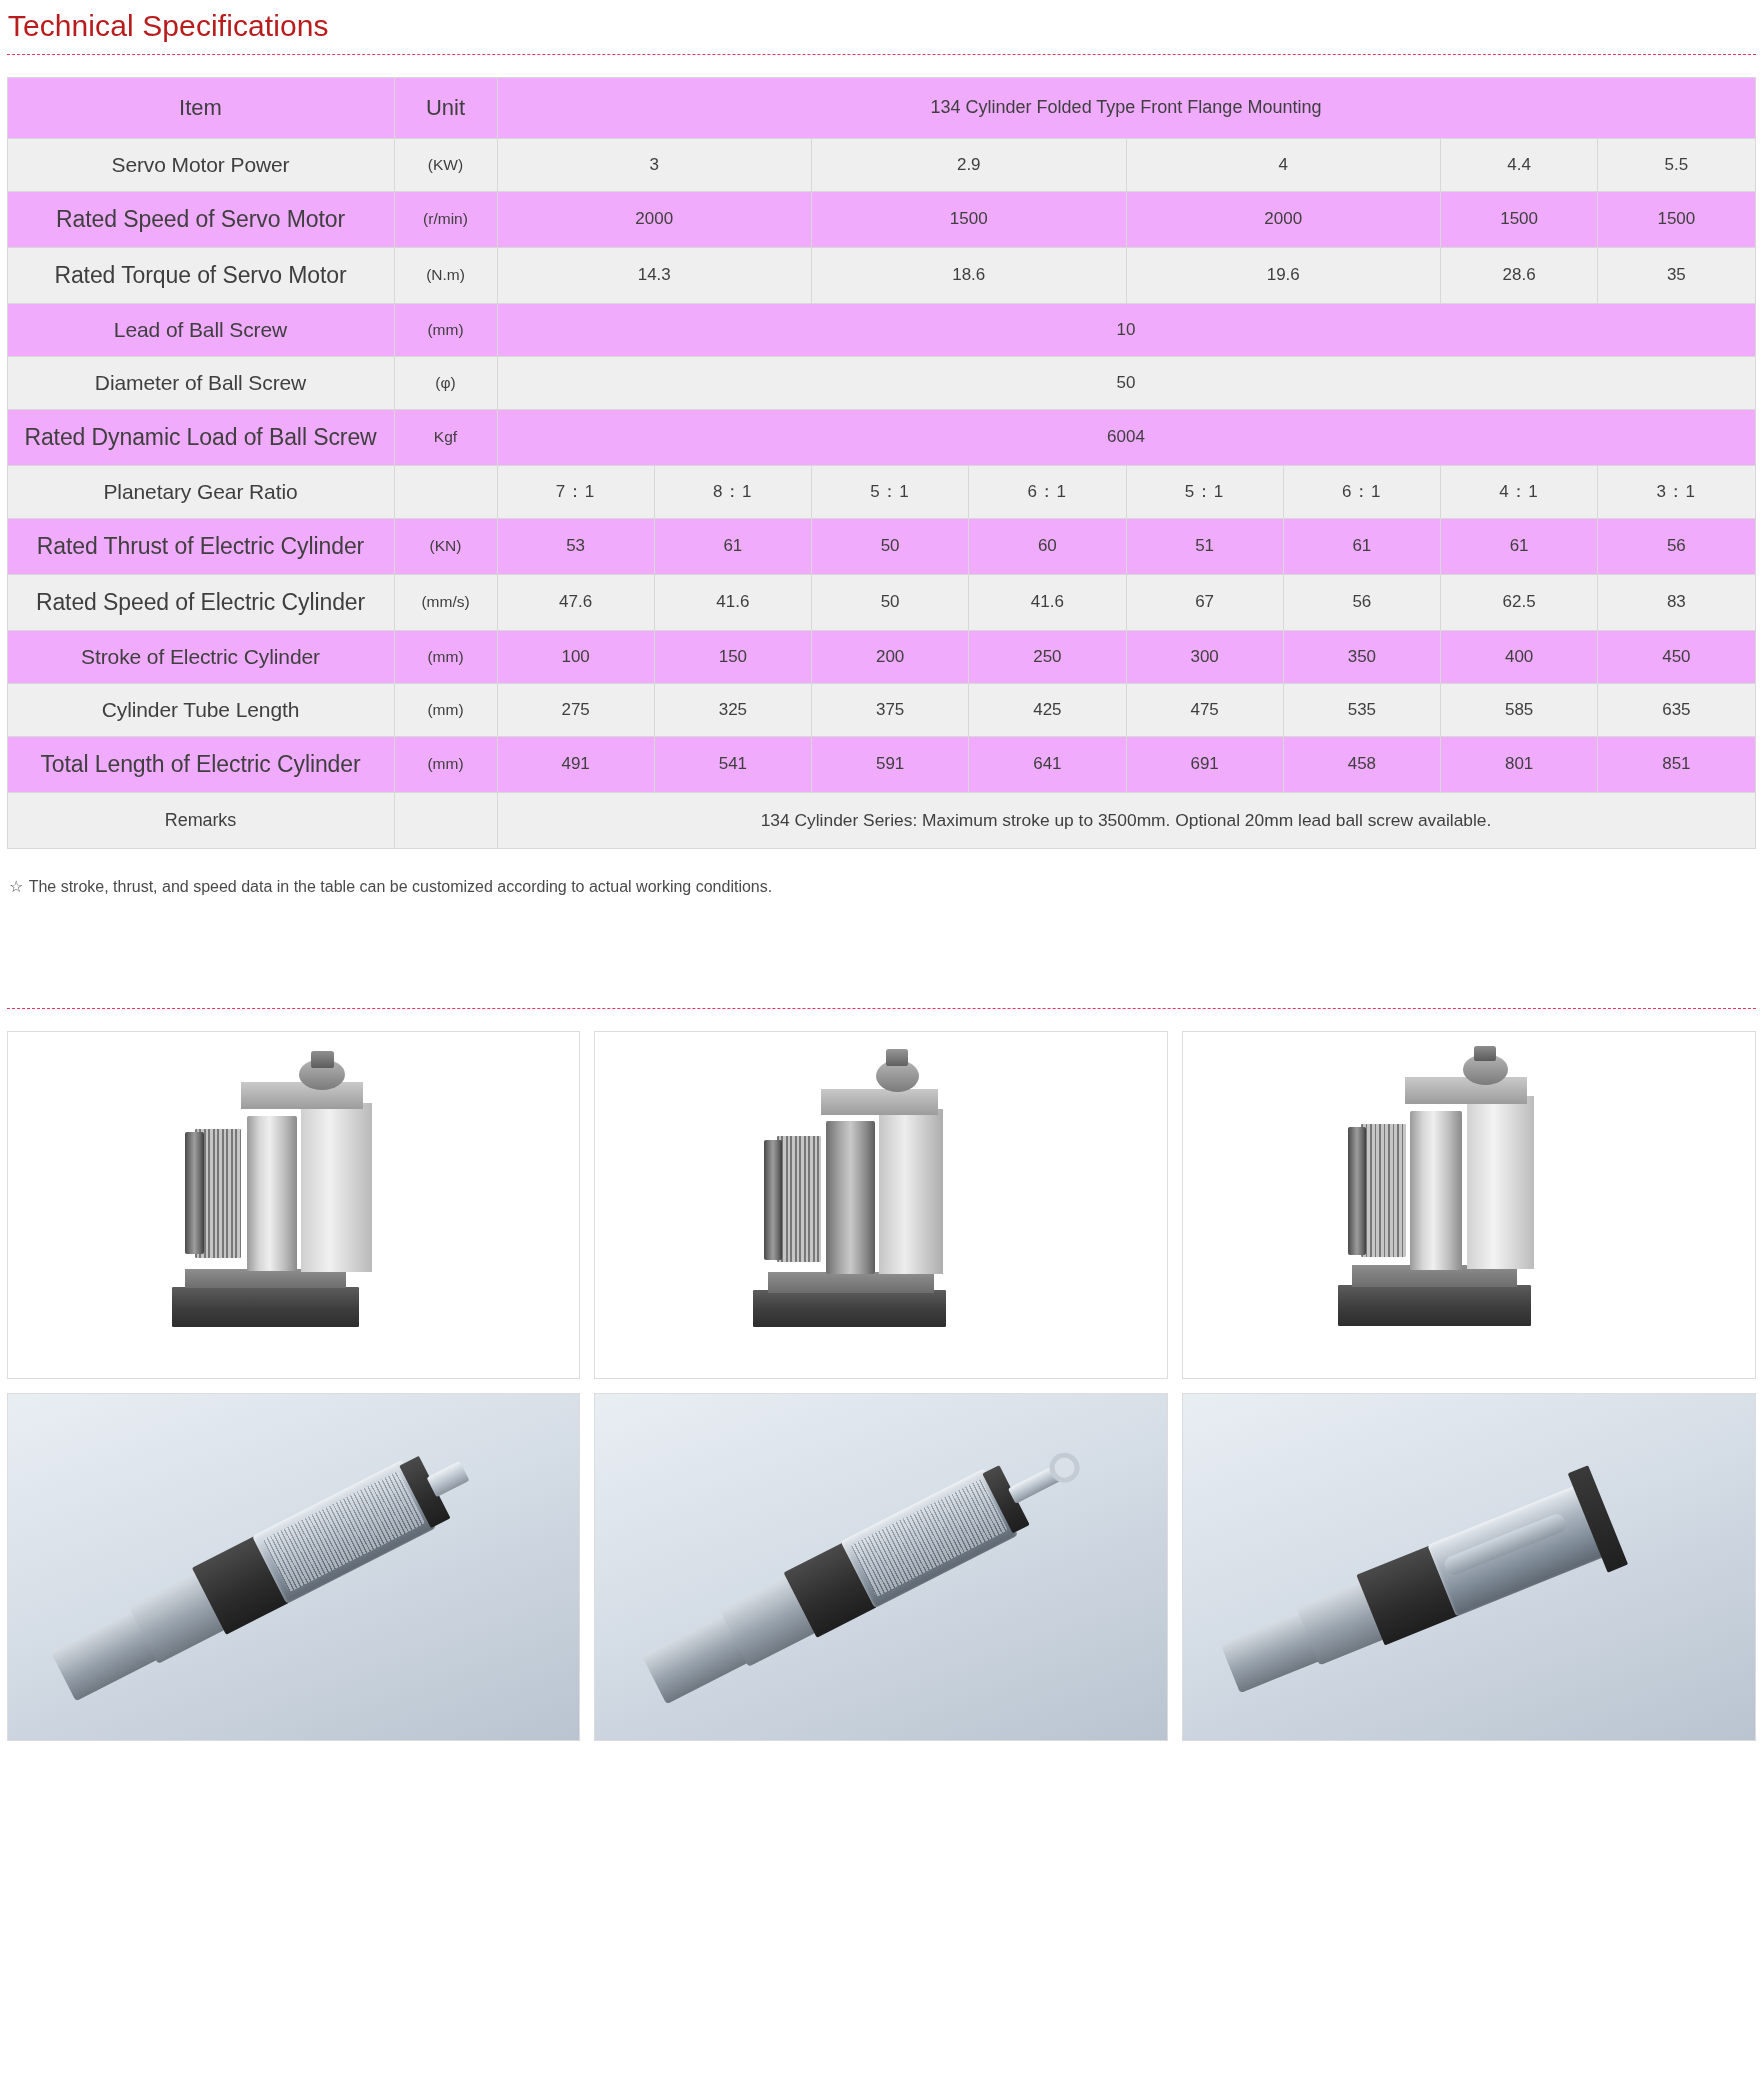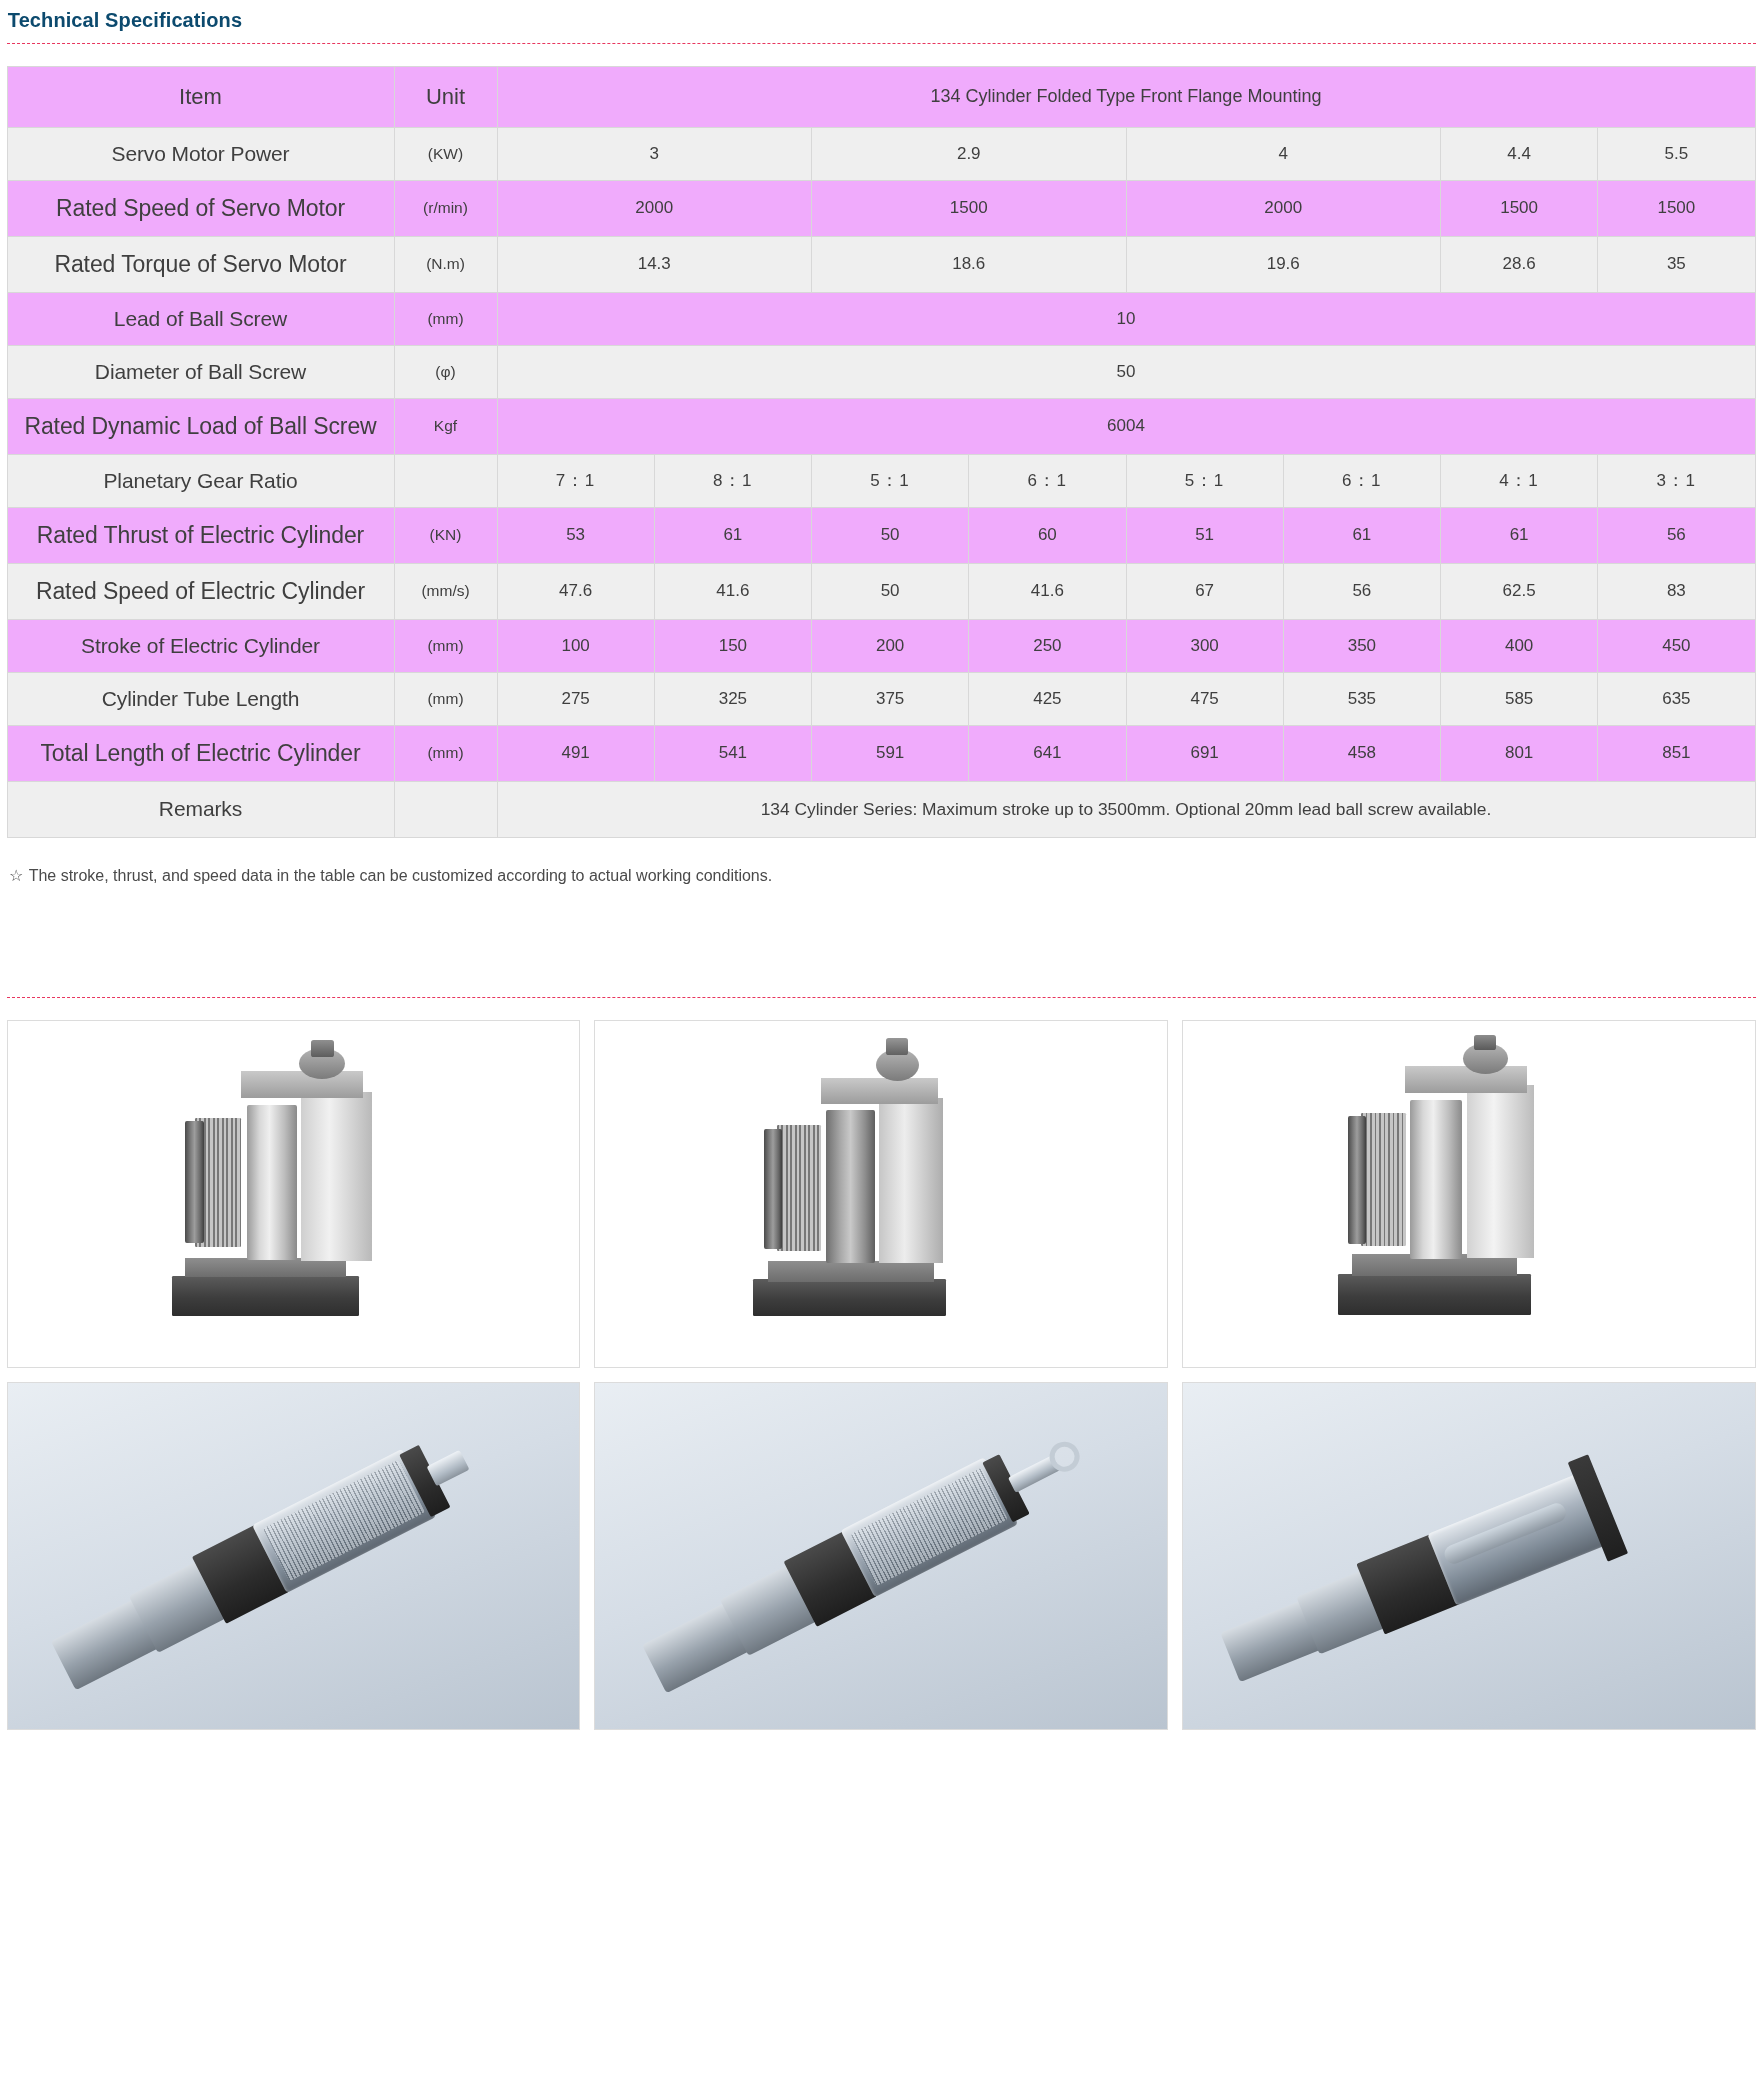--- a/index.html
+++ b/index.html
@@ -16,23 +16,23 @@
     padding: 0 6.4px;
   }
   .page {
     width: 1749px;
     margin: 0 auto;
     position: relative;
   }
 
   
   .section-head {
-    font-size: 20px;
-    font-weight: 700;
-    color: #0c4a6e;
+    font-size: 30px;
+    font-weight: 400;
+    color: #b91c1c;
     letter-spacing: 0.1px;
     padding: 9px 0 11.6px 1.3px;
     line-height: 1.1;
   }
   .dashed-rule {
     border: 0;
     border-top: 1.3px dashed #e8365f;
     margin: 0 0 22px 0;
     height: 0;
   }
@@ -87,21 +87,21 @@
     padding: 17px 6.4px;
   }
   .row-alt td { background: #efefef; }
   .row-plain td { background: #f0abfc; }
   .remark-cell {
     font-size: 17.4px;
     color: #3f3f3f;
     padding: 17px 10.3px;
   }
   .cell-remark-label {
-    font-size: 21px;
+    font-size: 18px;
     font-weight: 700;
   }
   .gear { letter-spacing: 1.3px; }
 
   
   .footnote {
     font-size: 16px;
     color: #4a4a4a;
     padding: 27px 2.6px 0 2.6px;
     line-height: 1.4;

